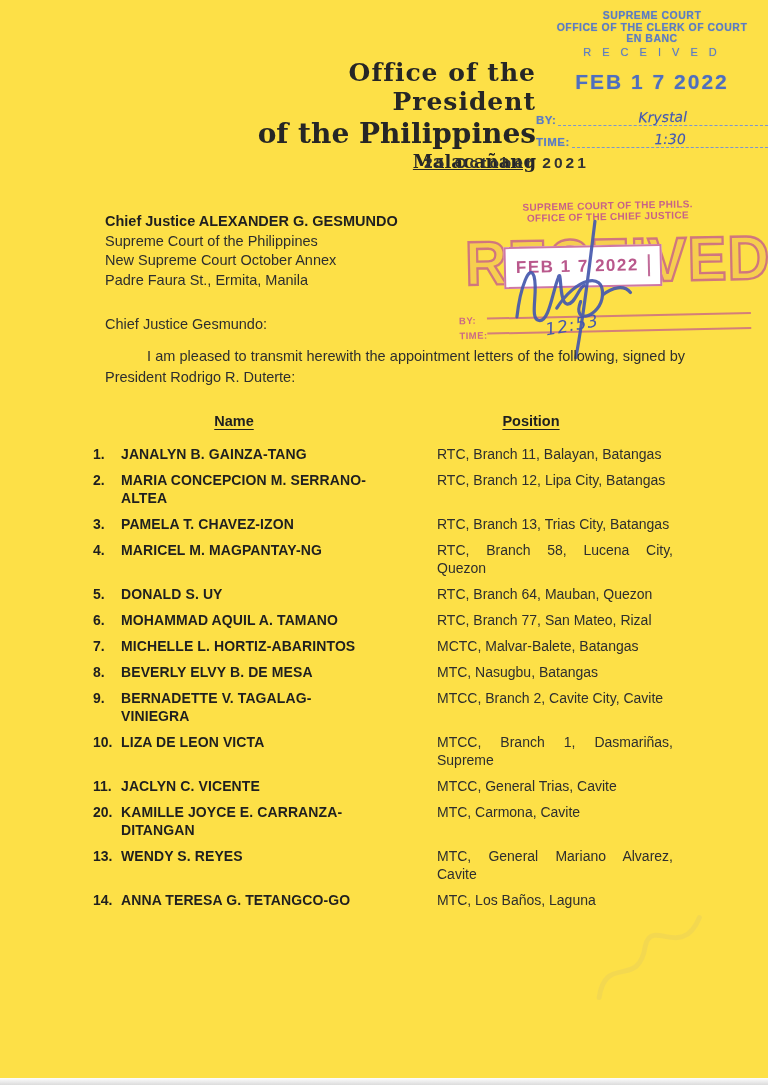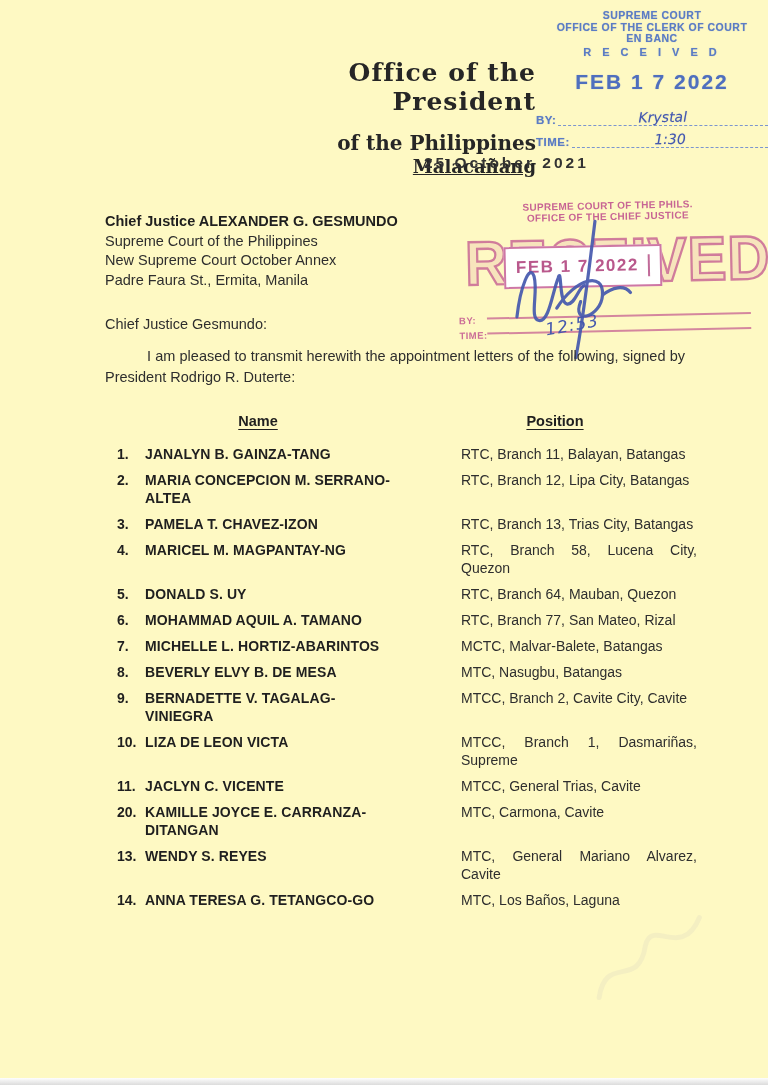--- a/index.html
+++ b/index.html
@@ -2,37 +2,37 @@
 <html><head>
 <meta charset="utf-8">
 <style>
   * { margin: 0; padding: 0; box-sizing: border-box; }
   html, body { background: #9a9a9a; }
   body { font-family: "Liberation Sans", sans-serif; }
   .page {
     position: relative;
     width: 768px; height: 1085px;
     margin: 0 auto;
-    background: #fef9c3;
+    background: #fde047;
     overflow: hidden;
     color: #2e2e2e;
   }
   .page::after{ 
     content:""; position:absolute; left:0; right:0; bottom:0; height:7px;
     background:linear-gradient(#fefefe, #dcdcdc);
   }
 
   
   .clerk-stamp {
     position: absolute; left: 536px; top: 10px; width: 232px;
     text-align: center; color: #5b7cc4;
     text-shadow: 0 0 1px rgba(91,124,196,.55);
   }
   .clerk-stamp .s-line { font-size: 10.5px; font-weight: 700; letter-spacing: .5px; line-height: 11.5px; }
-  .clerk-stamp .s-received { font-size: 11px; font-weight: 700; letter-spacing: 4px; margin-top: 1px; }
+  .clerk-stamp .s-received { font-size: 11px; font-weight: 400; letter-spacing: 4px; margin-top: 1px; }
   .clerk-stamp .s-date { font-size: 21px; font-weight: 700; letter-spacing: 2px; margin-top: 12px; color: #4f6fbe; }
   .stamp-fill-row { display: flex; align-items: flex-end; margin-top: 14px; }
   .stamp-fill-row.second { margin-top: 4px; }
   .stamp-fill-row .lbl { font-size: 11.5px; font-weight: 700; letter-spacing: .5px; padding-right: 2px; }
   .stamp-fill-row .line {
     flex: 1; position: relative; height: 18px;
     border-bottom: 1.6px dashed #7b95cf;
   }
   .handwriting {
     font-family: "DejaVu Sans", sans-serif;
@@ -43,21 +43,21 @@
     font-size: 14px; transform: rotate(-1deg);
   }
 
   
   .letterhead {
     position: absolute; left: 230px; top: 58px; width: 306px;
     text-align: right; color: #262626;
     font-family: "DejaVu Serif", serif; font-weight: 700;
   }
   .letterhead .lh1 { font-size: 25px; letter-spacing: 1px; }
-  .letterhead .lh2 { font-size: 20px; margin-top: 15px; }
+  .letterhead .lh2 { font-size: 28px; margin-top: 1px; }
   .letterhead .lh3 { font-size: 18px; margin-top: 1px; text-decoration: underline; }
 
   
   .date-line {
     position: absolute; left: 424px; top: 154px;
     font-family: Liberation Sans, sans-serif;
     font-size: 15.5px; font-weight: 700; letter-spacing: 3px; color: #333;
   }
 
   
@@ -96,21 +96,21 @@
   }
 
   
   .salutation { position: absolute; left: 105px; top: 316px; font-size: 14.5px; }
   .body-par {
     position: absolute; left: 105px; top: 346px; width: 580px;
     font-size: 14.5px; line-height: 21px; text-align: justify; text-indent: 42px;
   }
 
   
-  .appt-table { position: absolute; left: 117px; top: 413px; width: 580px; }
+  .appt-table { position: absolute; left: 93px; top: 413px; width: 580px; }
   .thead { display: flex; font-weight: 700; color: #1f1f1f; font-size: 14.5px; margin-bottom: 16px; }
   .thead .h-name { width: 282px; text-align: center; }
   .thead .h-pos  { width: 236px; margin-left: 62px; text-align: center; transform: translateX(-24px); }
   .thead span { text-decoration: underline; text-underline-offset: 3px; }
   .trow { display: flex; align-items: flex-start; margin-bottom: 8px; font-size: 14px; line-height: 18px; }
   .trow .c-num  { width: 28px; font-weight: 700; color: #1f1f1f; }
   .trow .c-name { width: 254px; font-weight: 700; color: #1f1f1f; letter-spacing: .1px; }
   .trow .c-pos  { width: 236px; margin-left: 62px; text-align: justify; color: #2e2e2e; }
 
   

